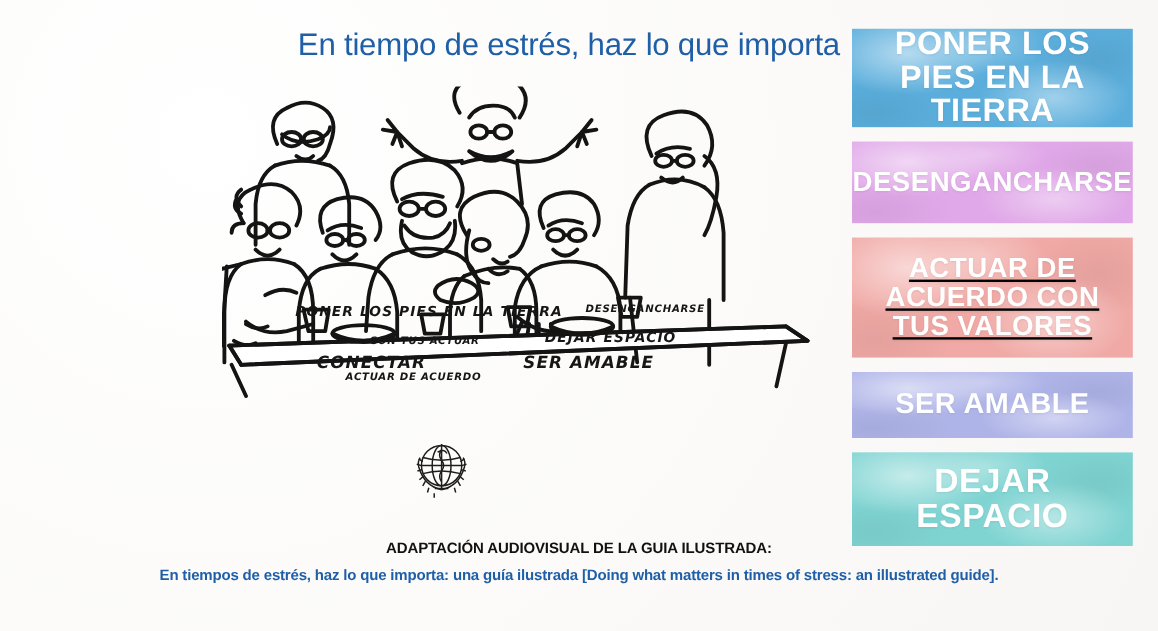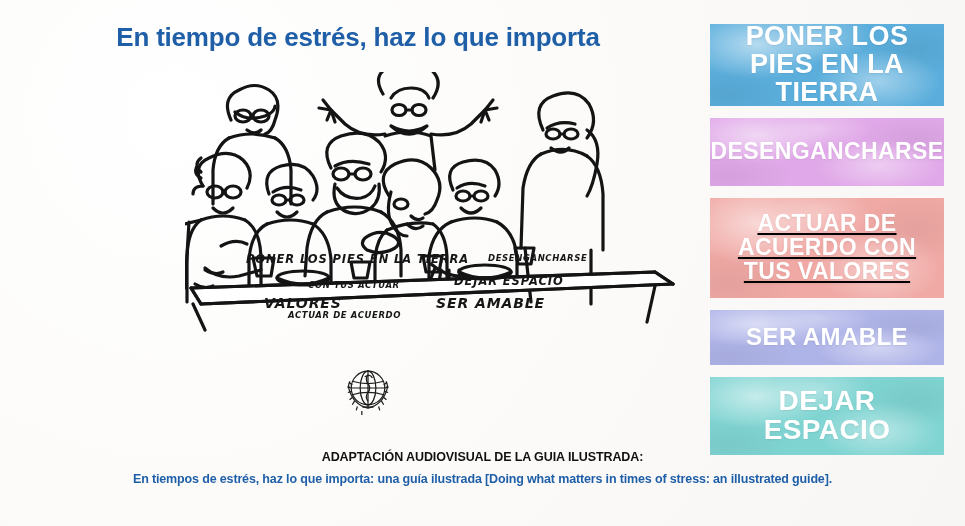--- a/index.html
+++ b/index.html
@@ -13,23 +13,23 @@
     position:relative;
     width:965px; height:526px;
     background:
       radial-gradient(circle at 18% 22%, #ffffff 0%, #fbfaf8 55%, #f7f6f4 100%);
   }
 
   
   .main-title {
     position:absolute;
     left:0; right:265px; top:22px;
-    text-align:center;
+    text-align:right;
     font-size:26px;
-    font-weight:bold;
+    font-weight:normal;
     color:#1f5fa8;
     letter-spacing:-0.2px;
     white-space:nowrap;
     padding-left:16px;
   }
 
   
   .illus-wrap {
     position:absolute;
     left:185px; top:72px;
@@ -271,21 +271,21 @@
       </g>
     </svg>
   </div>
 
   <div class="table-words">
     <span class="hw hw-a">PONER LOS PIES EN LA TIERRA</span>
     <span class="hw hw-b">DESENGANCHARSE</span>
     <span class="hw hw-c">ACTUAR DE ACUERDO</span>
     <span class="hw hw-d">CON TUS ACTUAR</span>
     <span class="hw hw-e">DEJAR ESPACIO</span>
-    <span class="hw hw-f">VALORES</span>
+    <span class="hw hw-f">CONECTAR</span>
     <span class="hw hw-g">SER AMABLE</span>
   </div>
 
   <div class="who-logo">
     <svg class="who-emblem" viewBox="0 0 100 100">
       <g fill="none" stroke="#1d1d1d" stroke-width="2.2">
         <circle cx="50" cy="50" r="30"></circle>
         <ellipse cx="50" cy="50" rx="14" ry="30"></ellipse>
         <path d="M22 38 q28 8 56 0 M22 62 q28 -8 56 0"></path>
         <line x1="20" y1="50" x2="80" y2="50"></line>

